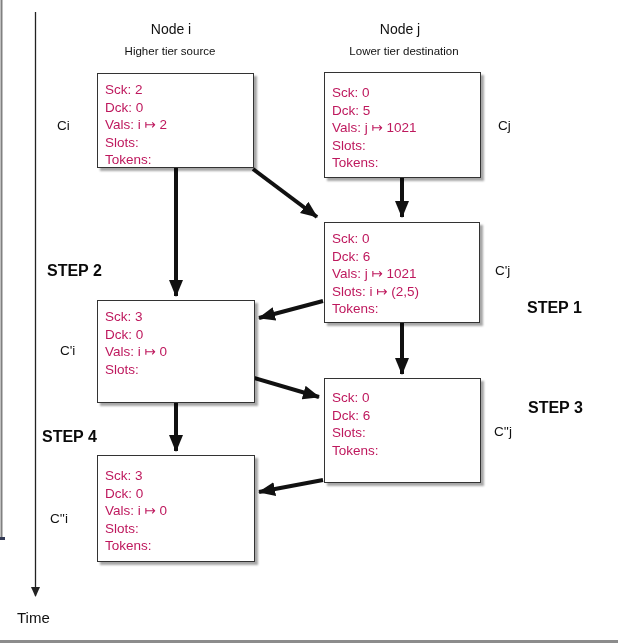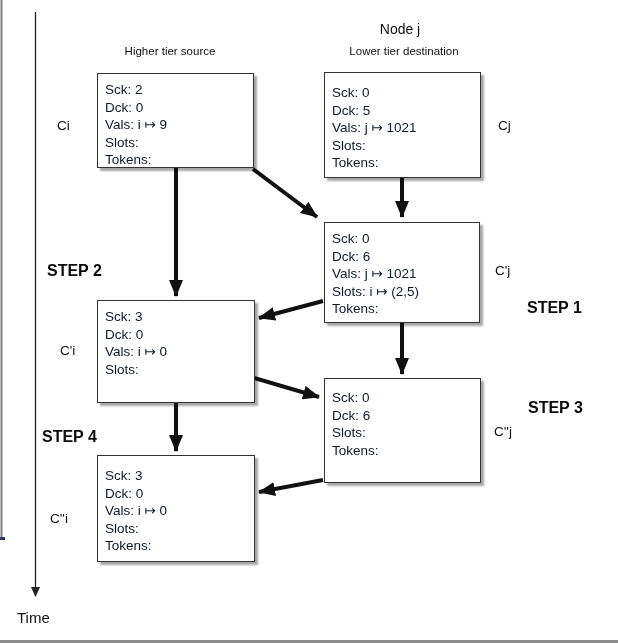--- a/index.html
+++ b/index.html
@@ -21,21 +21,21 @@
   }
   .state-box{
     position:absolute;
     background:#ffffff;
     border:1.5px solid #333;
     box-shadow:3px 3px 2px rgba(0,0,0,0.35);
     box-sizing:border-box;
     padding:7px 4px 0 7px;
   }
   .state-box .line{
-    font-size:13.5px;line-height:17.5px;white-space:nowrap;color:#0f172a;
+    font-size:13.5px;line-height:17.5px;white-space:nowrap;color:#be185d;
   }
   .box-label{
     font-size:13.5px;color:#111;
   }
   .step-label{
     font-size:16px;font-weight:bold;color:#0a0a0a;white-space:nowrap;
   }
   .time-label{
     font-size:15px;color:#111;
   }
@@ -64,28 +64,29 @@
     <line x1="176" y1="167" x2="176" y2="296" stroke="#111" stroke-width="4" marker-end="url(#ah)"></line>
     <line x1="253" y1="169" x2="317" y2="217" stroke="#111" stroke-width="4" marker-end="url(#ah)"></line>
     <line x1="402" y1="177" x2="402" y2="217" stroke="#111" stroke-width="4" marker-end="url(#ah)"></line>
     <line x1="323" y1="301" x2="259" y2="318" stroke="#111" stroke-width="4" marker-end="url(#ah)"></line>
     <line x1="402" y1="322" x2="402" y2="374" stroke="#111" stroke-width="4" marker-end="url(#ah)"></line>
     <line x1="254" y1="378" x2="319" y2="397" stroke="#111" stroke-width="4" marker-end="url(#ah)"></line>
     <line x1="176" y1="402" x2="176" y2="451" stroke="#111" stroke-width="4" marker-end="url(#ah)"></line>
     <line x1="323" y1="480" x2="259" y2="492" stroke="#111" stroke-width="4" marker-end="url(#ah)"></line>
   </svg>
 
+  <div class="abs node-title" style="left:111px;top:21px;">Node i</div>
   <div class="abs node-subtitle" style="left:85px;top:45px;">Higher tier source</div>
   <div class="abs node-title" style="left:340px;top:21px;">Node j</div>
   <div class="abs node-subtitle" style="left:319px;top:45px;">Lower tier destination</div>
 
   <div class="state-box" style="left:97px;top:73px;width:157px;height:95px;">
     <div class="line">Sck: 2</div>
     <div class="line">Dck: 0</div>
-    <div class="line">Vals: i ↦ 9</div>
+    <div class="line">Vals: i ↦ 2</div>
     <div class="line">Slots:</div>
     <div class="line">Tokens:</div>
   </div>
 
   <div class="state-box" style="left:324px;top:72px;width:157px;height:106px;padding-top:11px;">
     <div class="line">Sck: 0</div>
     <div class="line">Dck: 5</div>
     <div class="line">Vals: j ↦ 1021</div>
     <div class="line">Slots:</div>
     <div class="line">Tokens:</div>

